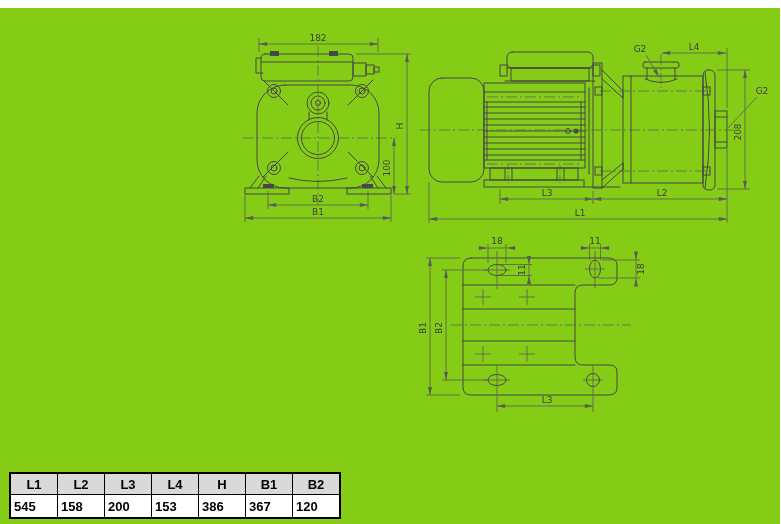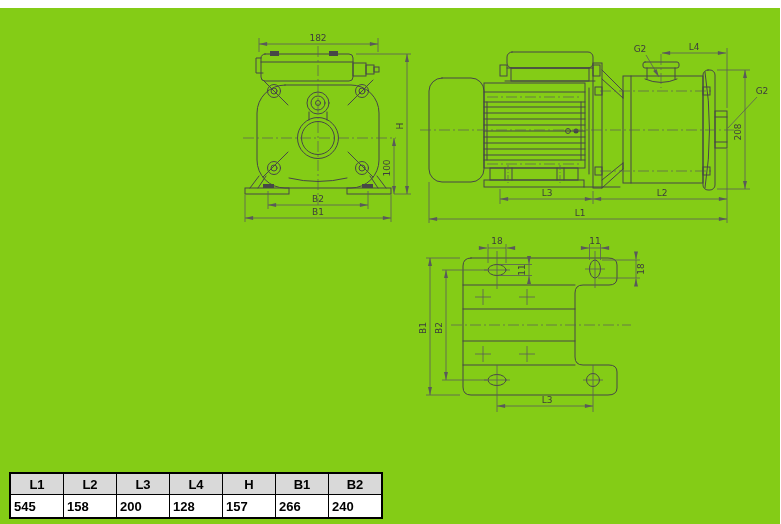--- a/index.html
+++ b/index.html
@@ -9,21 +9,21 @@
   svg .p{stroke:#474747;stroke-width:1;fill:none;stroke-linecap:round;}
   svg .pf{fill:#474747;stroke:none;}
   svg .d{stroke:#5a5a5a;stroke-width:0.8;fill:none;}
   svg .cl{stroke:#5a5a5a;stroke-width:0.7;fill:none;stroke-dasharray:11 3 2 3;}
   svg .bc{stroke:#5a5a5a;stroke-width:0.7;fill:none;stroke-dasharray:5 2 1 2;}
   svg text{font-family:"DejaVu Sans",sans-serif;font-size:9px;fill:#3d3d3d;}
   .dim-table{position:absolute;left:9px;top:464px;border-collapse:collapse;
              border:2px solid #000;font-weight:bold;font-size:13px;color:#000;}
   .dim-table th,.dim-table td{border:1.5px solid #000;width:39px;}
   .dim-table th{background:#d9d9d9;text-align:center;height:20px;padding:0 2px;}
-  .dim-table td{background:#ffffff;text-align:left;height:22px;padding:0 10px 0 3px;}
+  .dim-table td{background:#ffffff;text-align:left;height:22px;padding:0 4px 0 3px;}
 </style>
 </head>
 <body>
 
 <div class="canvas">
 
 <svg class="drawing" width="781" height="455" viewBox="0 0 781 455">
   <defs>
     <marker id="arr" viewBox="0 0 10 6" refX="9.5" refY="3" markerWidth="9" markerHeight="6" markerUnits="userSpaceOnUse" orient="auto-start-reverse">
       <path d="M0.5,0.8 L9.5,3 L0.5,5.2 Z" fill="#5a5a5a"></path>
@@ -306,21 +306,21 @@
       <th>H</th>
       <th>B1</th>
       <th>B2</th>
     </tr>
   </thead>
   <tbody>
     <tr>
       <td>545</td>
       <td>158</td>
       <td>200</td>
-      <td>128</td>
-      <td>157</td>
-      <td>266</td>
-      <td>240</td>
+      <td>153</td>
+      <td>386</td>
+      <td>367</td>
+      <td>120</td>
     </tr>
   </tbody>
 </table>
 
 </div>
 
 </body></html>

